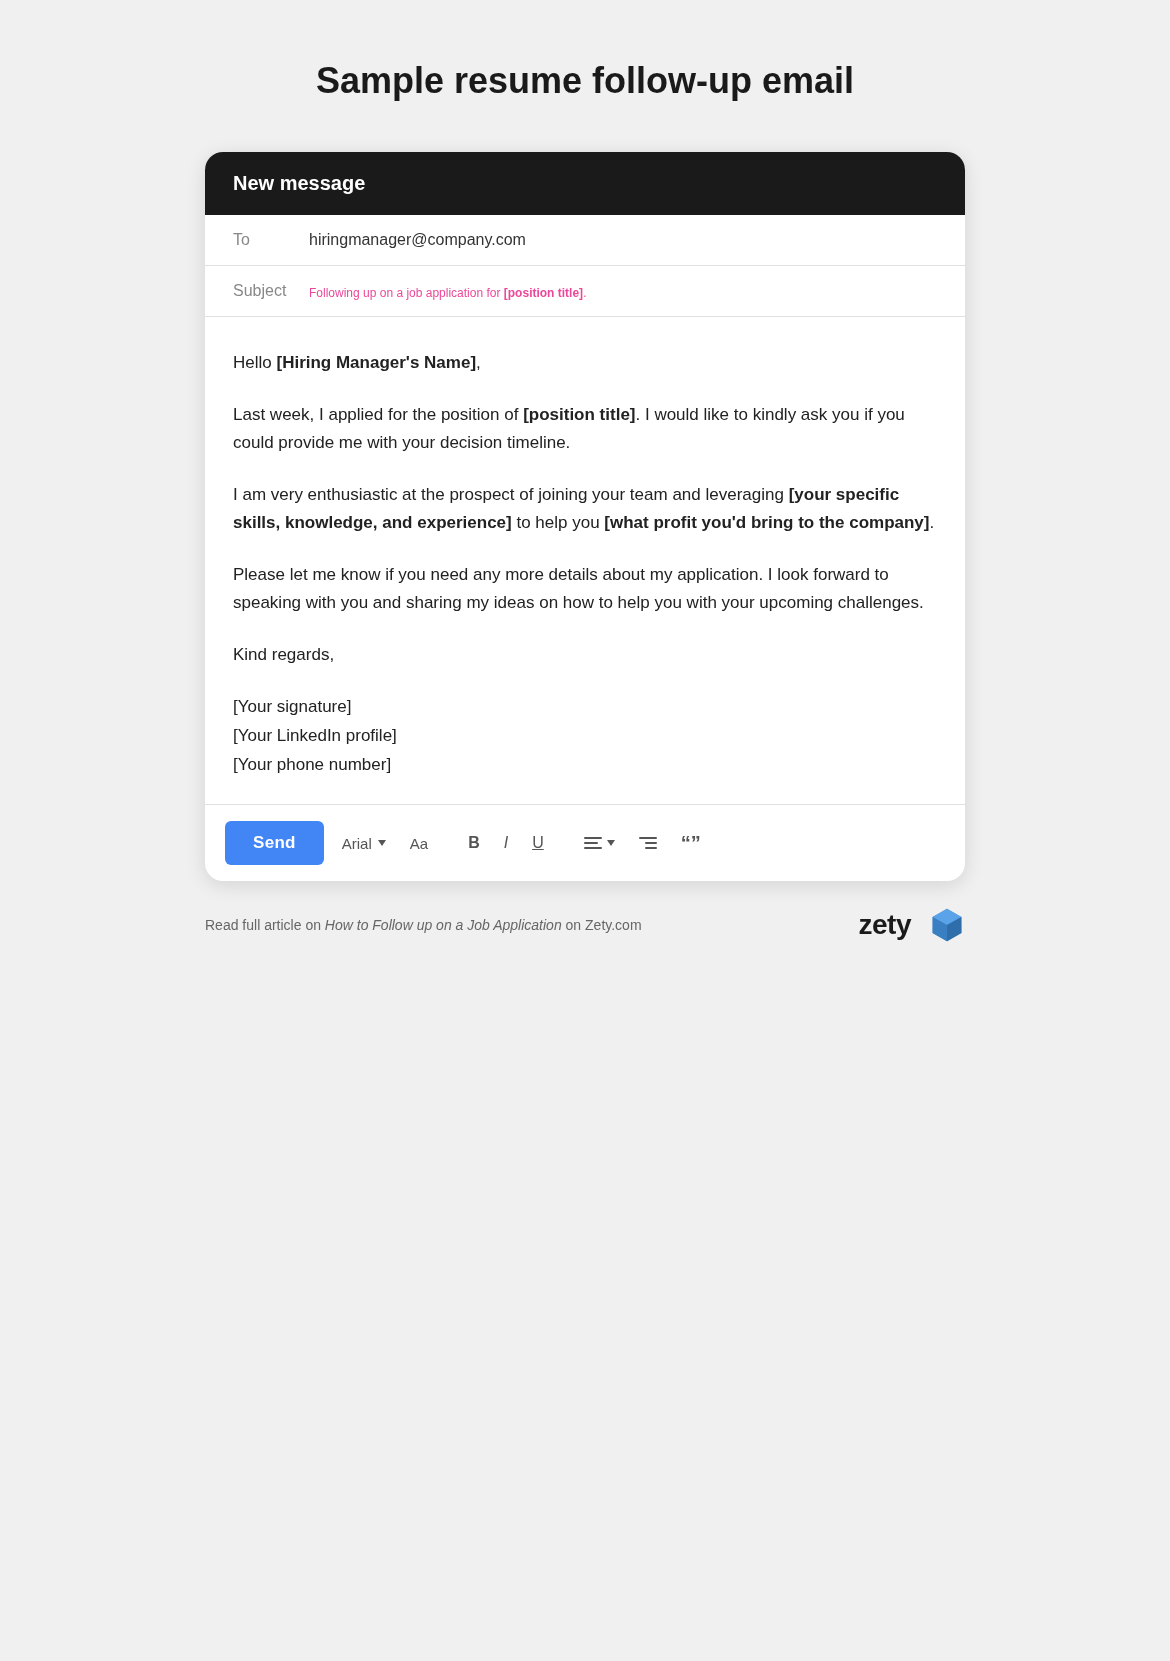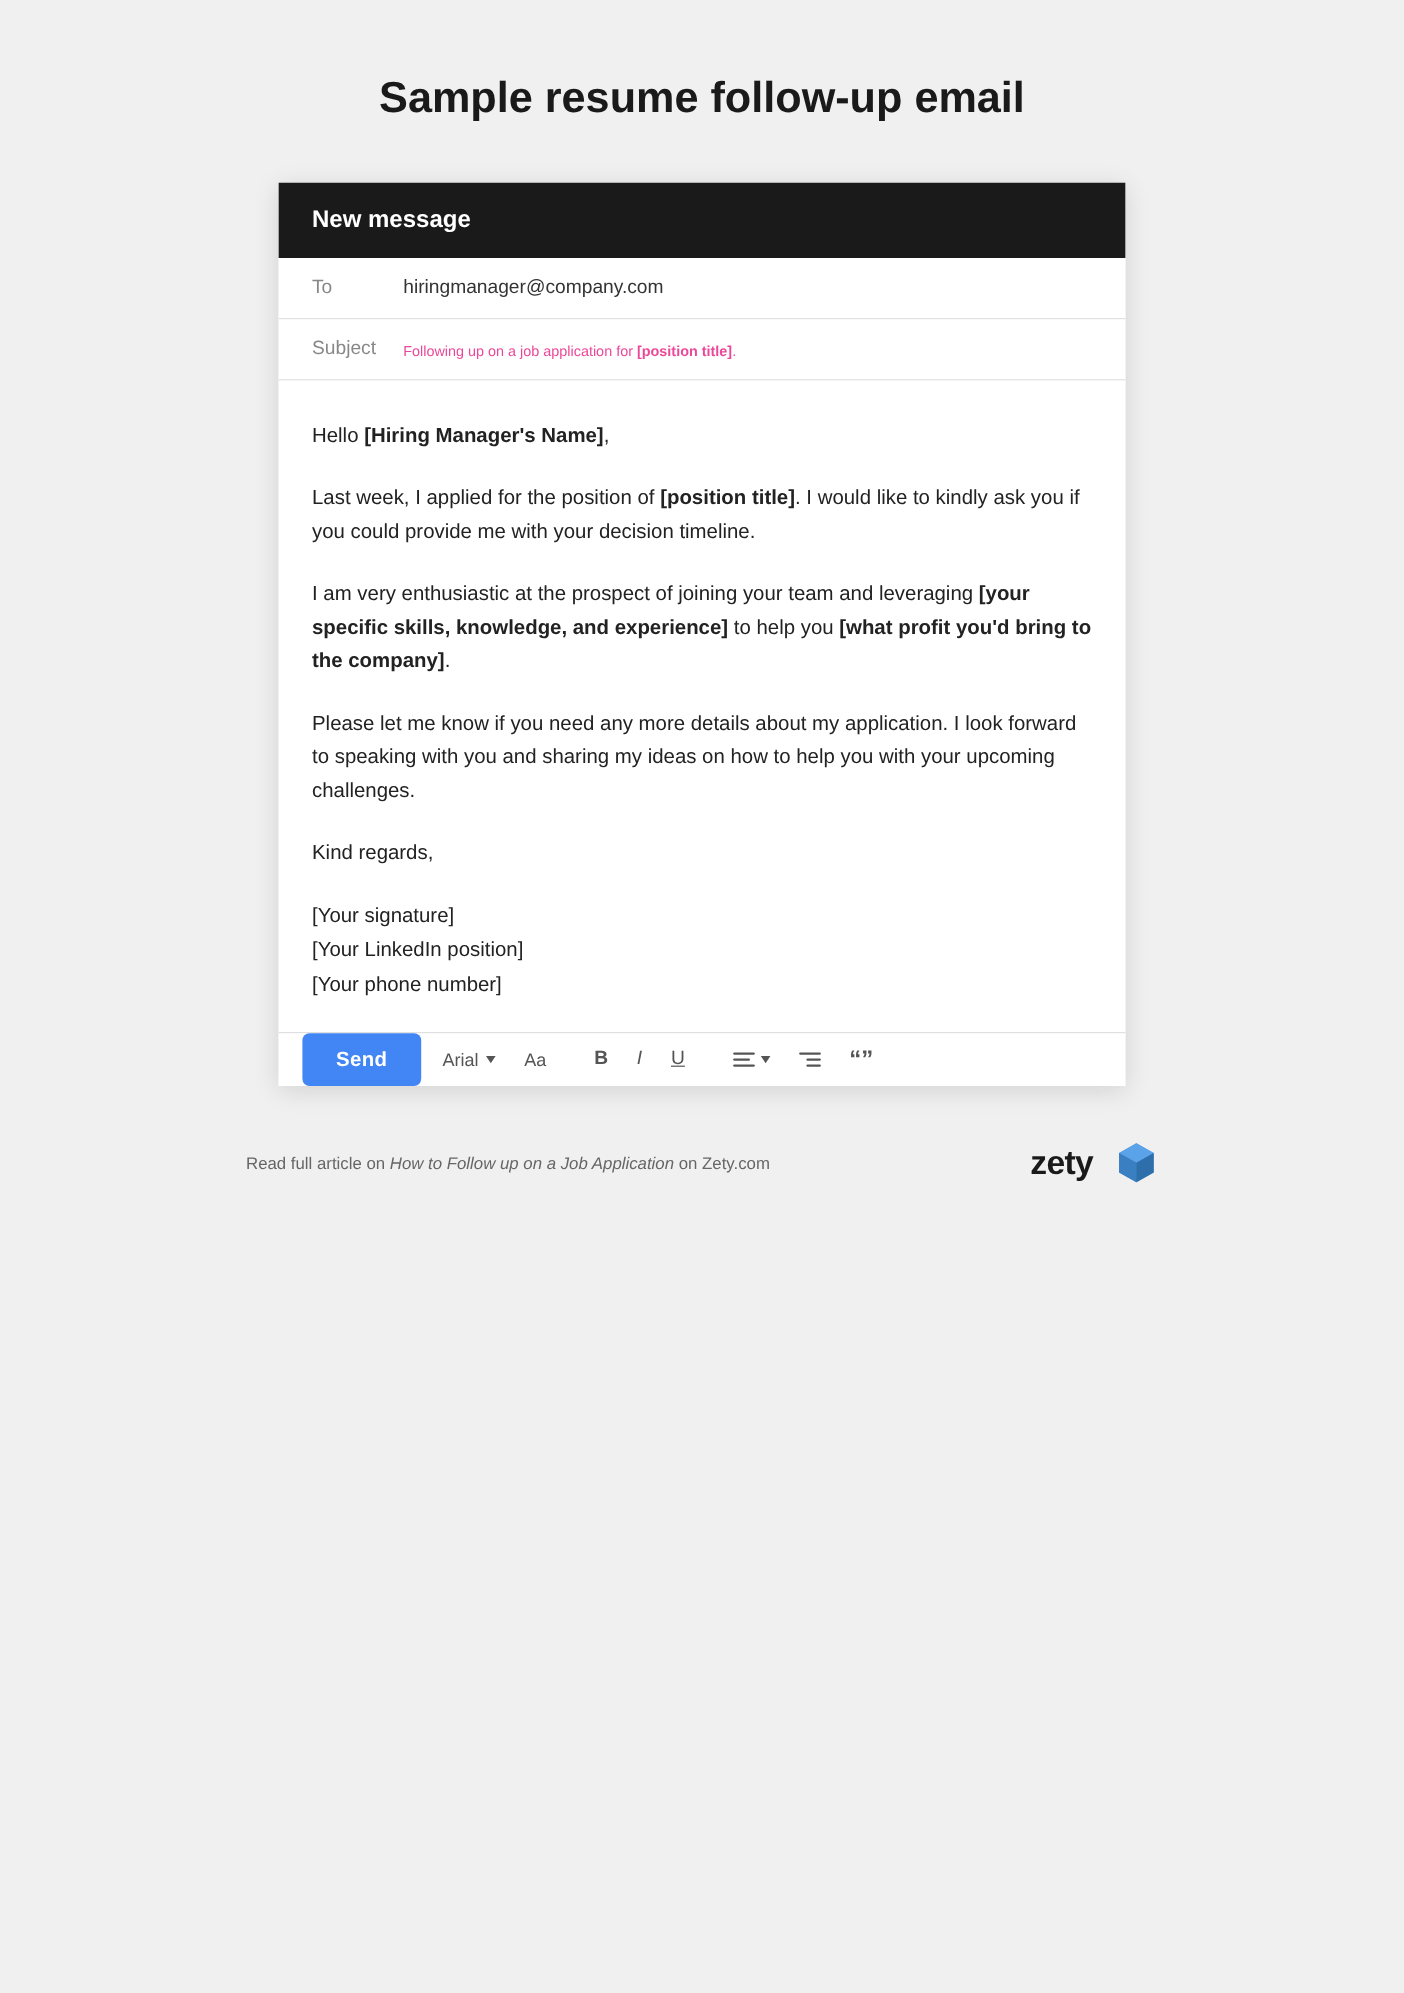--- a/index.html
+++ b/index.html
@@ -21,26 +21,26 @@
 
     .page-title {
       font-size: 36px;
       font-weight: 700;
       color: #1a1a1a;
       margin-bottom: 50px;
       text-align: center;
     }
 
     .email-container {
-      width: 706px;
+      width: 760px;
       background: #ffffff;
-      border-radius: 0;
+      border-radius: 18px;
       box-shadow: 0 4px 20px rgba(0,0,0,0.12);
       overflow: hidden;
-      margin-bottom: 36px;
+      margin-bottom: 16px;
     }
 
     .email-header {
       background-color: #1a1a1a;
       padding: 20px 28px;
     }
 
     .email-header-title {
       color: #ffffff;
       font-size: 20px;
@@ -98,21 +98,21 @@
       margin-top: 0;
     }
 
     .signature-line {
       font-size: 17px;
       color: #222222;
       line-height: 1.7;
     }
 
     .email-toolbar {
-      padding: 0 20px;
+      padding: 16px 20px;
       border-top: 1px solid #e0e0e0;
       display: flex;
       align-items: center;
       gap: 12px;
       flex-wrap: wrap;
     }
 
     .send-button {
       background-color: #4285f4;
       color: #ffffff;
@@ -248,21 +248,21 @@
     </p>
 
     <p class="body-paragraph">
       Please let me know if you need any more details about my application. I look forward to speaking with you and sharing my ideas on how to help you with your upcoming challenges.
     </p>
 
     <p class="body-paragraph">Kind regards,</p>
 
     <div class="signature-block">
       <div class="signature-line">[Your signature]</div>
-      <div class="signature-line">[Your LinkedIn position]</div>
+      <div class="signature-line">[Your LinkedIn profile]</div>
       <div class="signature-line">[Your phone number]</div>
     </div>
 
   </div>
 
   <div class="email-toolbar">
 
     <button class="send-button">Send</button>
 
     <span class="toolbar-item">

